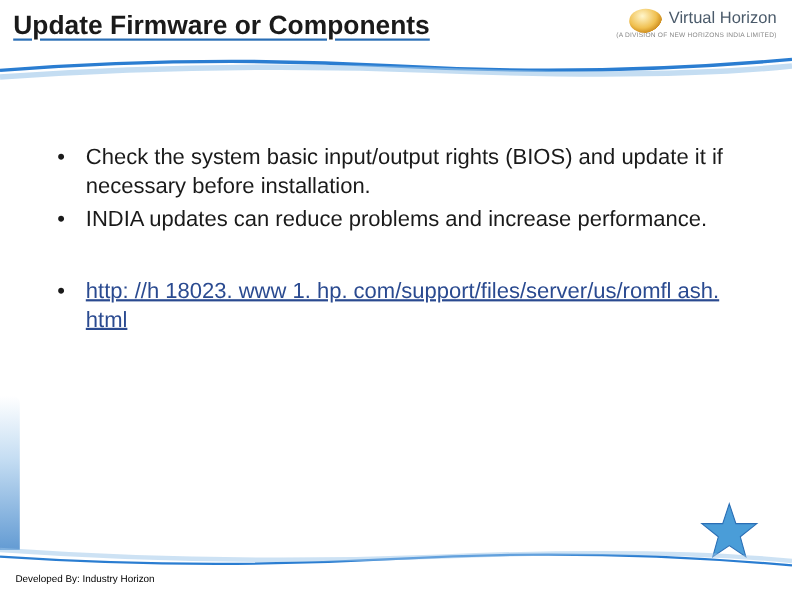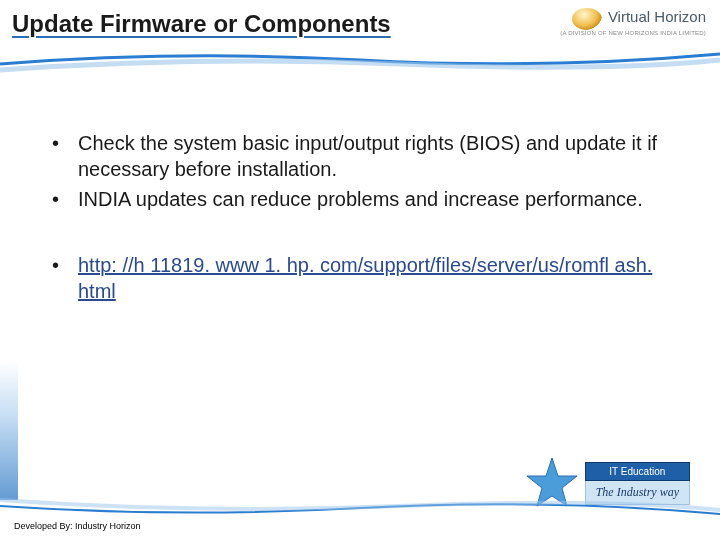--- a/index.html
+++ b/index.html
@@ -188,37 +188,33 @@
       <span class="bullet-text">Check the system basic input/output rights (BIOS) and update it if necessary before installation.</span>
     </div>
     <div class="bullet">
       <span class="bullet-dot">•</span>
       <span class="bullet-text justify">INDIA updates can reduce problems and increase performance.</span>
     </div>
   </div>
   <div class="bullet-group">
     <div class="bullet">
       <span class="bullet-dot">•</span>
-      <span class="bullet-text link-text">http: //h 11819. www 1. hp. com/support/files/server/us/romfl ash. html</span>
+      <span class="bullet-text link-text">http: //h 18023. www 1. hp. com/support/files/server/us/romfl ash. html</span>
     </div>
   </div>
 </div>
 
 <div class="left-accent"></div>
 
 <div class="badge">
   <span class="star-icon">
     <svg viewBox="0 0 54 54">
       <polygon points="27,2 33,20 52,20 37,32 42,50 27,40 12,50 17,32 2,20 21,20" fill="#4a9dd8" stroke="#2a6eb5" stroke-width="1"></polygon>
     </svg>
   </span>
-  <div class="badge-box">
-    <div class="badge-top">IT Education</div>
-    <div class="badge-bottom">The Industry way</div>
-  </div>
 </div>
 
 <svg class="footer-swoosh" viewBox="0 0 720 30" preserveAspectRatio="none">
   <path d="M0,14 Q180,26 360,16 T720,22" stroke="#2a7dd1" stroke-width="2" fill="none"></path>
   <path d="M0,8 Q200,22 400,14 T720,18" stroke="#9cc6ea" stroke-width="4" fill="none" opacity="0.5"></path>
 </svg>
 
 <div class="footer">
   <span class="footer-right">Developed By: Industry Horizon</span>
 </div>

